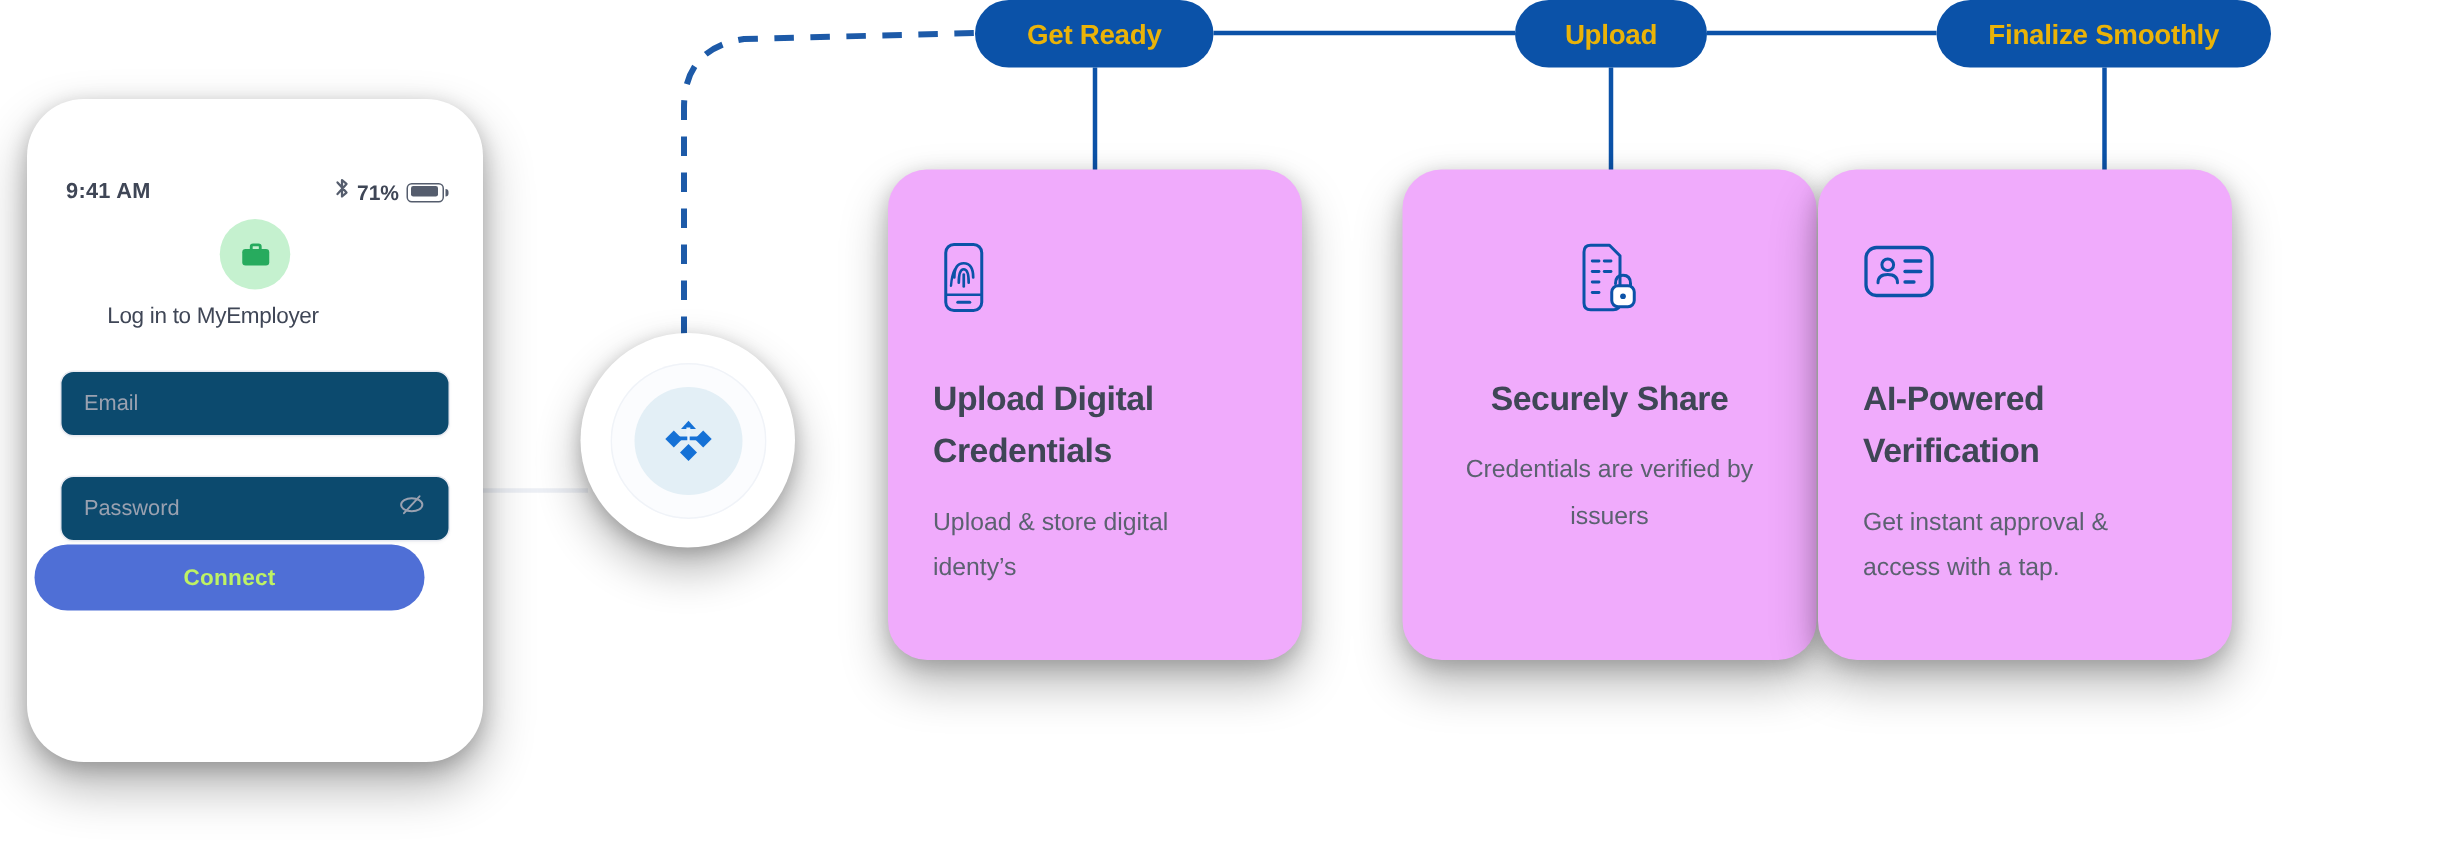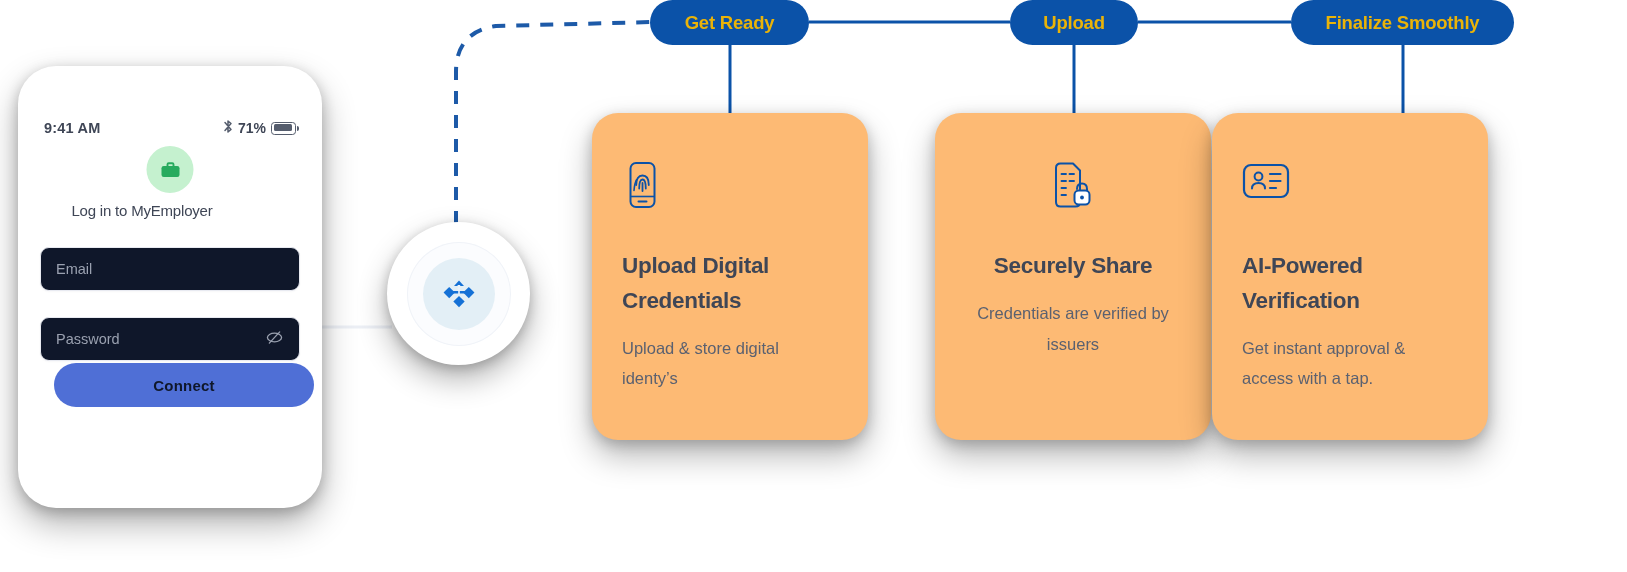--- a/index.html
+++ b/index.html
@@ -101,46 +101,46 @@
     text-align: center;
     font-size: 15px;
     color: #3f4656;
     letter-spacing: -0.2px;
   }
   .field {
     position: absolute;
     left: 22px;
     width: 260px;
     height: 44px;
-    background: #0f172a;
+    background: #0c4a6e;
     border: 1px solid #e8eaf1;
     border-radius: 9px;
     box-sizing: border-box;
     display: flex;
     align-items: center;
     padding: 0 15px;
     box-shadow: 0 1px 2px rgba(40,50,80,0.04);
   }
   .field-label {
     font-size: 14.5px;
     color: #9aa1b0;
     flex: 1;
   }
   #field-email { top: 181px; }
   #field-password { top: 251px; }
   #connect-btn {
     position: absolute;
-    left: 36px;
+    left: 5px;
     top: 297px;
     width: 260px;
     height: 44px;
     border: none;
     border-radius: 22px;
     background: #4f6fd6;
-    color: #0f172a;
+    color: #bef264;
     font-size: 15px;
     font-weight: bold;
     font-family: "Liberation Sans", sans-serif;
     cursor: pointer;
     letter-spacing: 0.2px;
   }
 
   
   #hub {
     position: absolute;
@@ -205,21 +205,21 @@
   #pill-0 { left: 650px; width: 159px; }
   #pill-1 { left: 1010px; width: 128px; }
   #pill-2 { left: 1291px; width: 223px; }
 
   
   .card {
     position: absolute;
     top: 113px;
     width: 276px;
     height: 327px;
-    background: #fdba74;
+    background: #f0abfc;
     border-radius: 26px;
     box-shadow: 0 16px 32px rgba(0,0,0,0.28), 0 4px 14px rgba(0,0,0,0.20);
     box-sizing: border-box;
     padding: 48px 30px 0 30px;
   }
   #card-0 { left: 592px; }
   #card-1 { left: 935px; text-align: center; }
   #card-2 { left: 1212px; }
   .card-icon {
     height: 48px;

